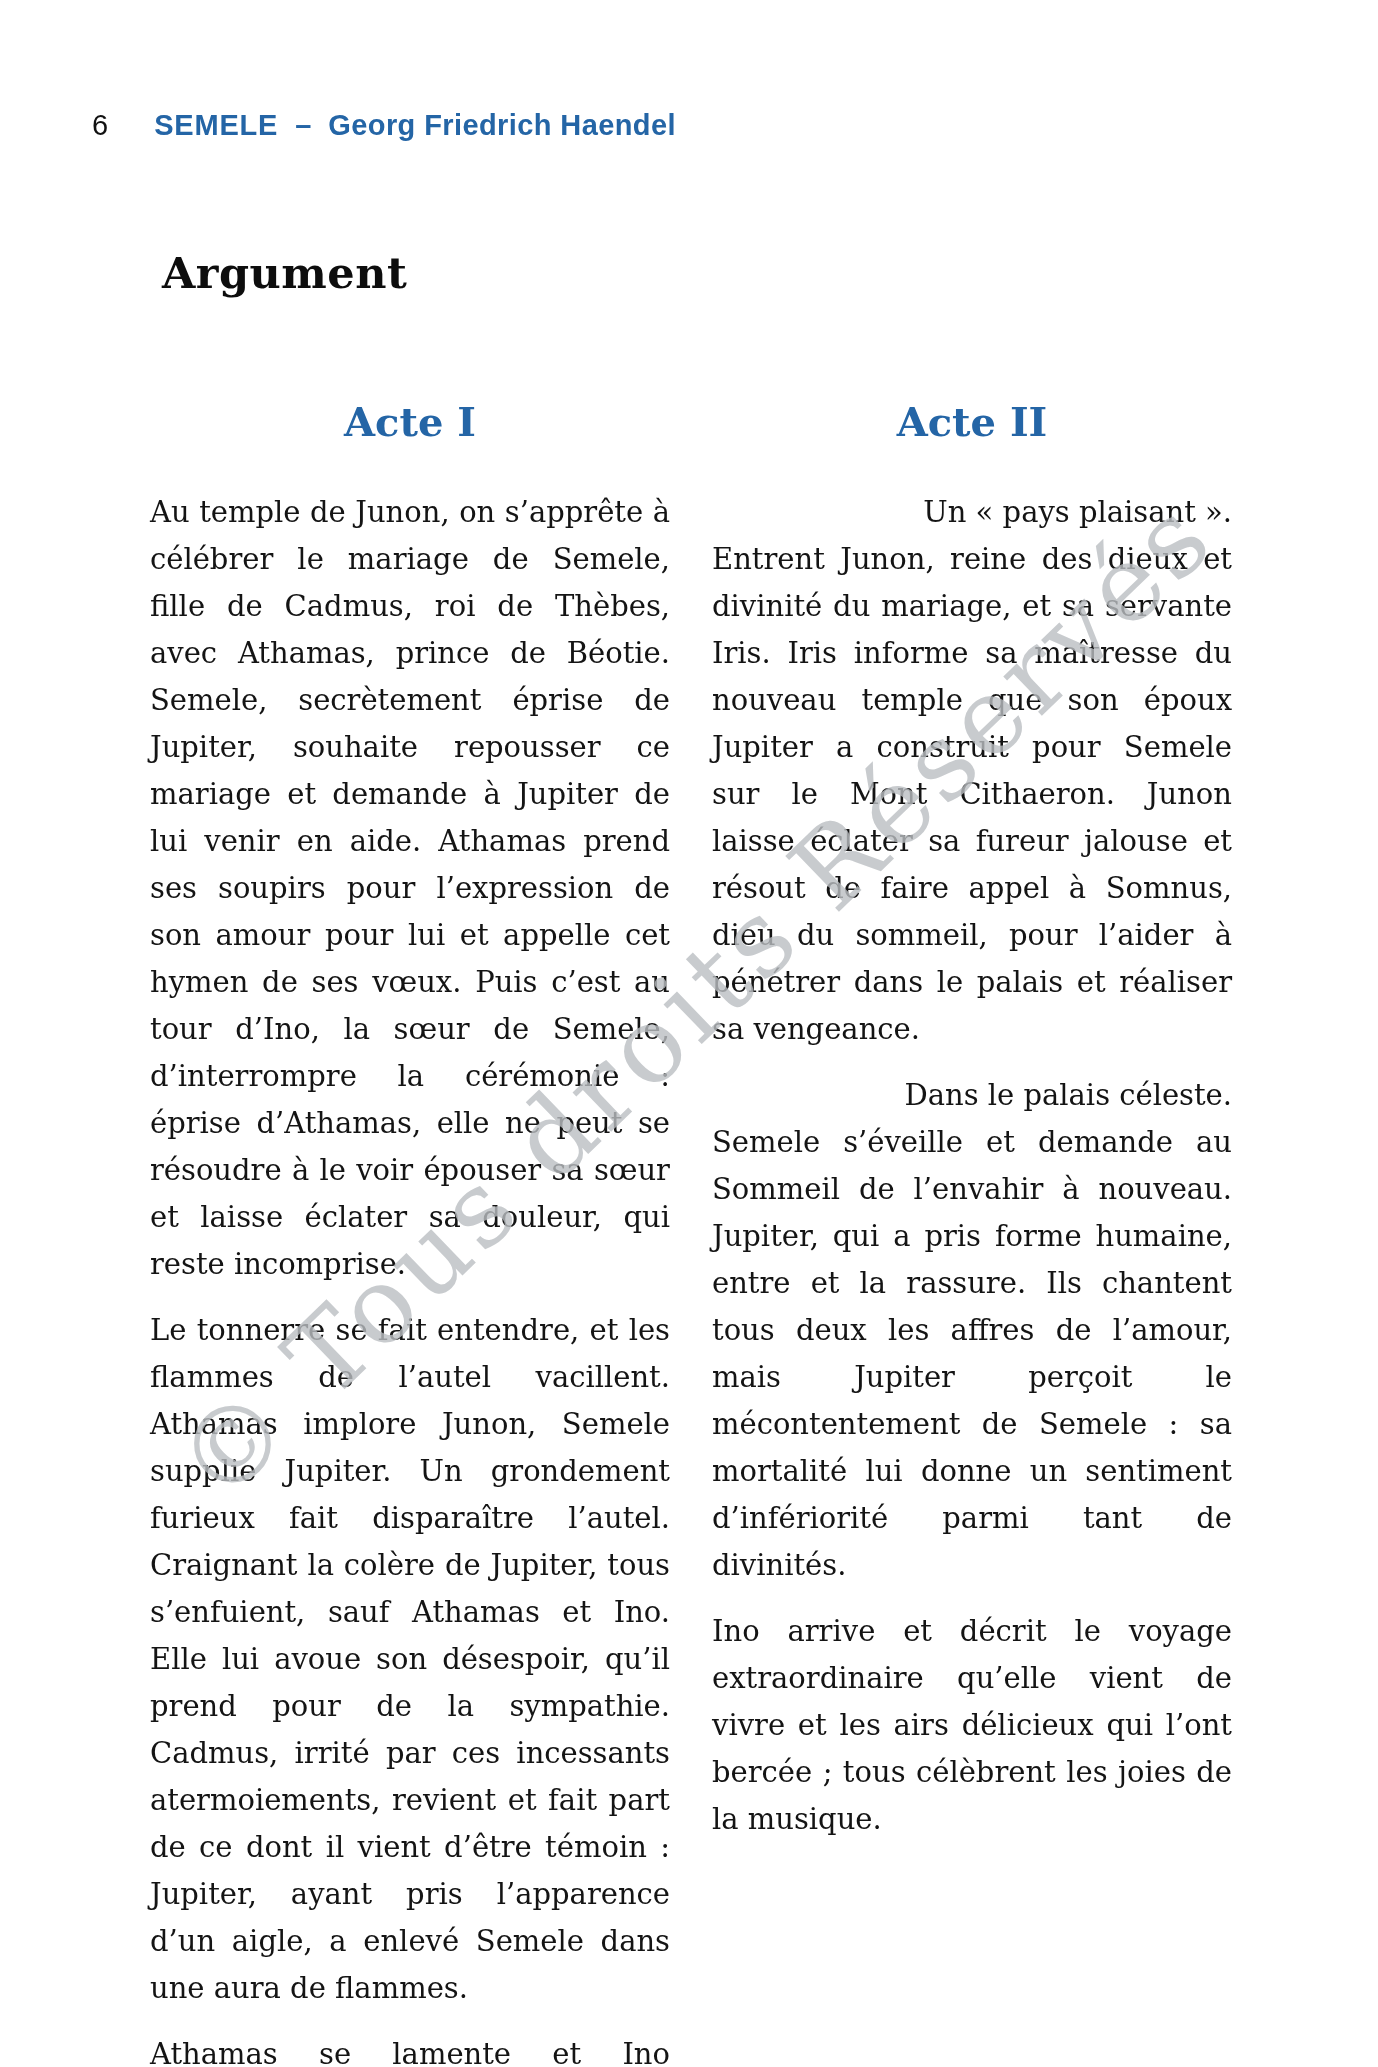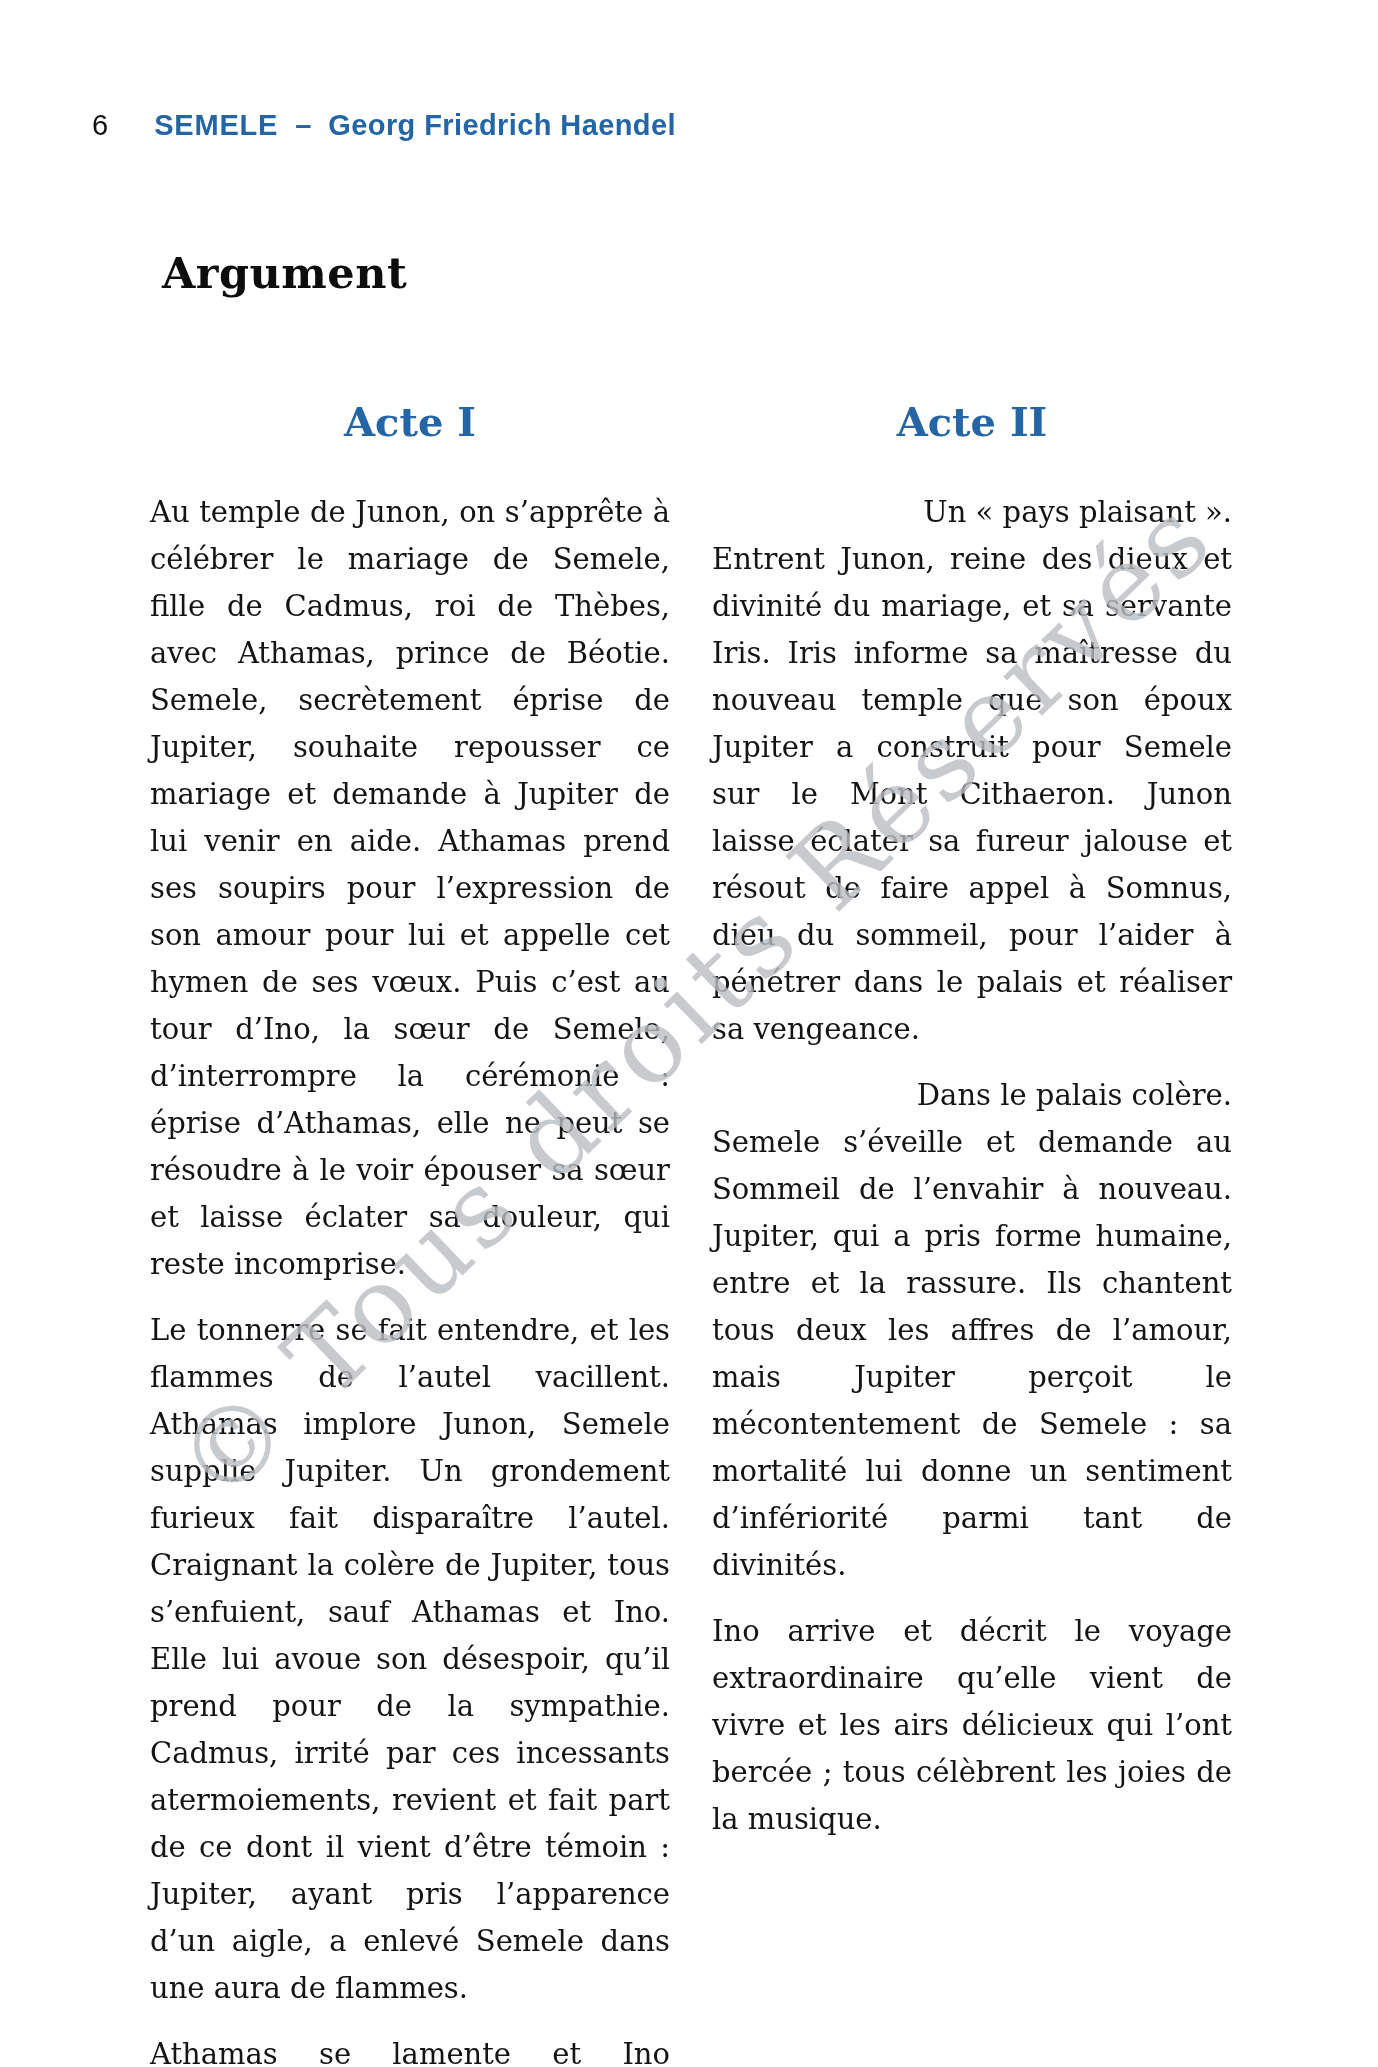--- a/index.html
+++ b/index.html
@@ -135,21 +135,21 @@
       <h2 class="act-heading">Acte I</h2>
       <p>Au temple de Junon, on s’apprête à célébrer le mariage de Semele, fille de Cadmus, roi de Thèbes, avec Athamas, prince de Béotie. Semele, secrètement éprise de Jupiter, souhaite repousser ce mariage et demande à Jupiter de lui venir en aide. Athamas prend ses soupirs pour l’expression de son amour pour lui et appelle cet hymen de ses vœux. Puis c’est au tour d’Ino, la sœur de Semele, d’interrompre la cérémonie : éprise d’Athamas, elle ne peut se résoudre à le voir épouser sa sœur et laisse éclater sa douleur, qui reste incomprise.</p>
       <p>Le tonnerre se fait entendre, et les flammes de l’autel vacillent. Athamas implore Junon, Semele supplie Jupiter. Un grondement furieux fait disparaître l’autel. Craignant la colère de Jupiter, tous s’enfuient, sauf Athamas et Ino. Elle lui avoue son désespoir, qu’il prend pour de la sympathie. Cadmus, irrité par ces incessants atermoiements, revient et fait part de ce dont il vient d’être témoin : Jupiter, ayant pris l’apparence d’un aigle, a enlevé Semele dans une aura de flammes.</p>
       <p>Athamas se lamente et Ino exprime son espérance ; les prêtres invitent chacun à garder espoir. Semele elle-même déclare du haut des cieux : « De plaisirs sans fin, d’un amour éternel Semele jouit là-haut ».</p>
     </section>
 
     <section class="col">
       <h2 class="act-heading">Acte II</h2>
       <p class="scene">Un « pays plaisant ».</p>
       <p>Entrent Junon, reine des dieux et divinité du mariage, et sa servante Iris. Iris informe sa maîtresse du nouveau temple que son époux Jupiter a construit pour Semele sur le Mont Cithaeron. Junon laisse éclater sa fureur jalouse et résout de faire appel à Somnus, dieu du sommeil, pour l’aider à pénétrer dans le palais et réaliser sa vengeance.</p>
-      <p class="scene">Dans le palais colère.</p>
+      <p class="scene">Dans le palais céleste.</p>
       <p>Semele s’éveille et demande au Sommeil de l’envahir à nouveau. Jupiter, qui a pris forme humaine, entre et la rassure. Ils chantent tous deux les affres de l’amour, mais Jupiter perçoit le mécontentement de Semele : sa mortalité lui donne un sentiment d’infériorité parmi tant de divinités.</p>
       <p>Ino arrive et décrit le voyage extraordinaire qu’elle vient de vivre et les airs délicieux qui l’ont bercée ; tous célèbrent les joies de la musique.</p>
     </section>
 
   </div>
 
   <div class="watermark">© Tous droits Réservés</div>
 
 </div>
 

